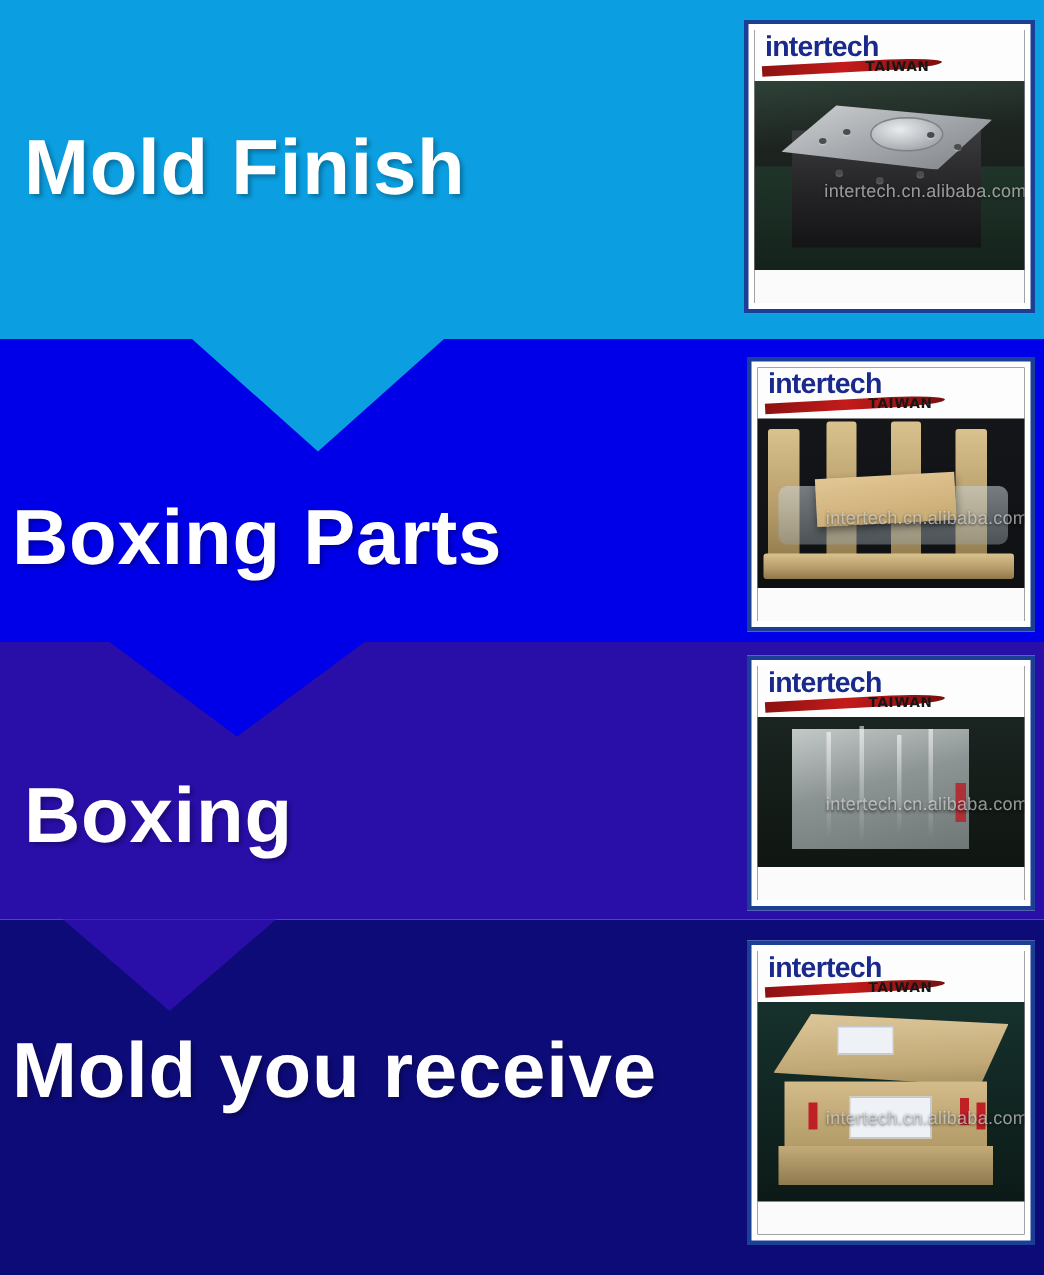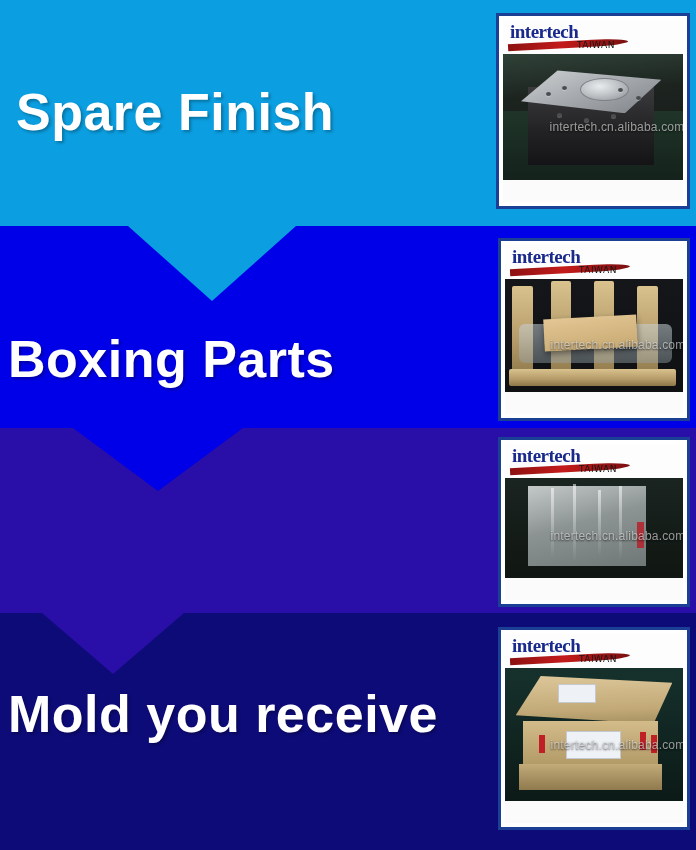--- a/index.html
+++ b/index.html
@@ -101,38 +101,38 @@
     overflow: hidden;
   }
   .logo-word {
     position: absolute;
     left: 7px;
     top: 1px;
     font-size: 19px;
     font-weight: bold;
     color: #1a2a8c;
     letter-spacing: -0.5px;
-    font-family: Liberation Serif, serif;
+    font-family: Liberation Sans, sans-serif;
   }
   .logo-swoosh {
     position: absolute;
     left: 5px;
     top: 21px;
     width: 120px;
     height: 7px;
     background: linear-gradient(100deg, #8c1111 0%, #c41b1b 45%, #7a0f0f 100%);
     border-radius: 0 60% 60% 0 / 0 100% 100% 0;
     transform: rotate(-3deg);
   }
   .logo-country {
     position: absolute;
     left: 74px;
     top: 20px;
     font-size: 9px;
-    font-weight: normal;
+    font-weight: bold;
     color: #161616;
     letter-spacing: 0.5px;
     font-family: "DejaVu Sans", sans-serif;
   }
 
   
   .photo-footer {
     position: absolute;
     left: 0;
     bottom: 0;
@@ -258,22 +258,23 @@
 
   <div class="band" id="band-1"></div>
   <div class="band" id="band-2"></div>
   <div class="band" id="band-3"></div>
   <div class="band" id="band-4"></div>
 
   <div class="chevron" id="chevron-1"></div>
   <div class="chevron" id="chevron-2"></div>
   <div class="chevron" id="chevron-3"></div>
 
-  <div class="step-title" id="title-1">Spare Finish</div>
+  <div class="step-title" id="title-1">Mold Finish</div>
   <div class="step-title" id="title-2">Boxing Parts</div>
+  <div class="step-title" id="title-3">Boxing</div>
   <div class="step-title" id="title-4">Mold you receive</div>
 
   <div class="photo-card" id="photo-1">
     <div class="photo-inner">
       <div class="photo-scene scene-mold">
         <div class="floor"></div>
         <div class="body"></div>
         <div class="top-plate"></div>
         <div class="disc"></div>
         <div class="bolt" style="left:24%;top:30%"></div>

